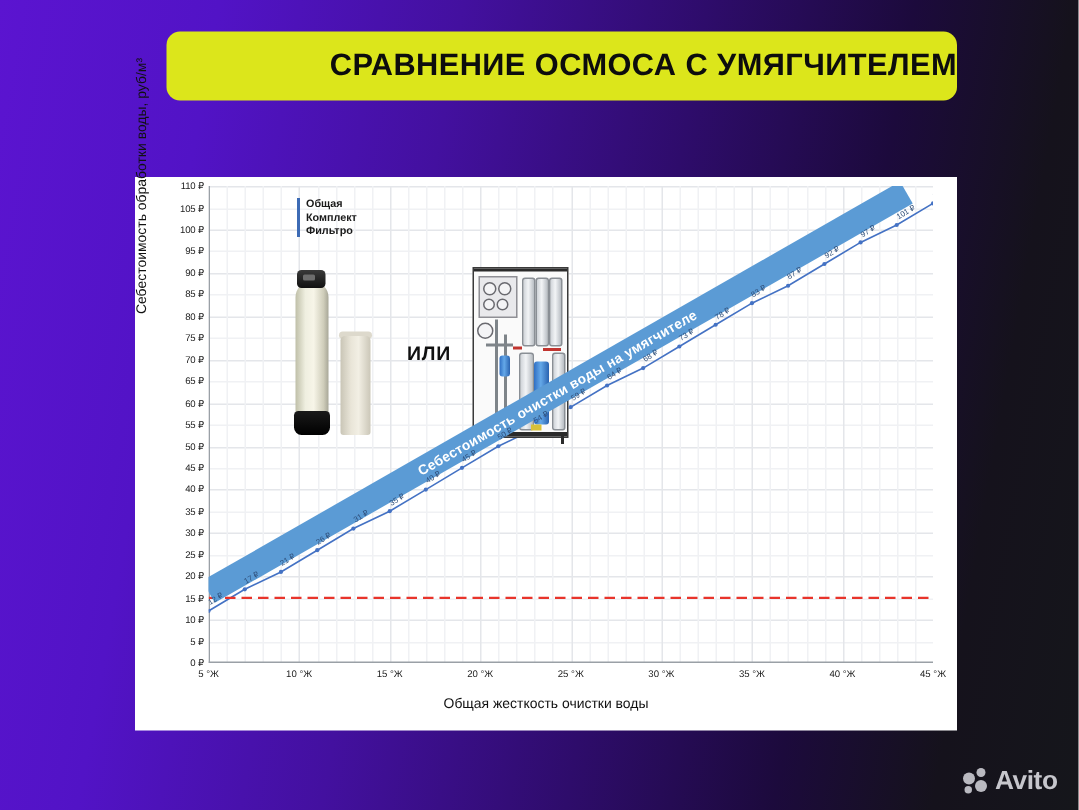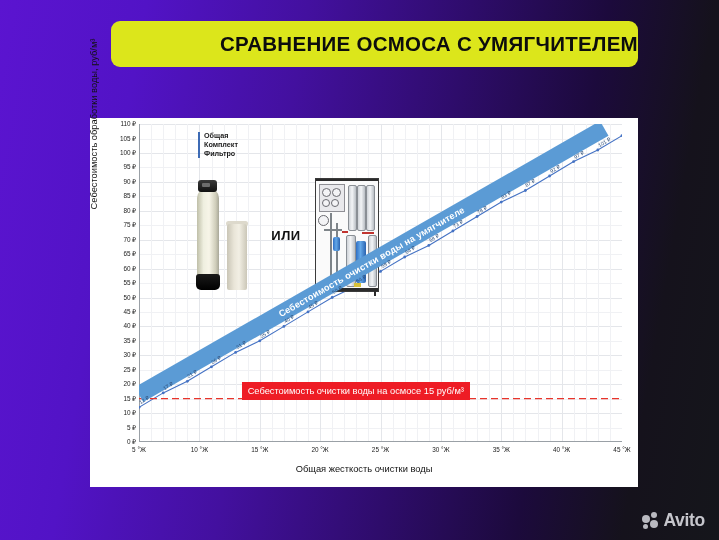--- a/index.html
+++ b/index.html
@@ -323,23 +323,20 @@
         <div class="ro-red" style="left:46px;top:53px;width:12px;height:2px;"></div>
         <div class="ro-yellow" style="left:38px;top:104px;width:7px;height:4px;"></div>
         <div class="ro-blue" style="left:17px;top:58px;width:7px;height:14px;"></div>
       </div>
     </div>
 
     <div class="blue-band" style="width: 535.59px; height: 17px; left: 0px; top: 262.309px; transform-origin: 0px 50%; transform: rotate(-29.77deg);">
       <span>Себестоимость очистки воды на умягчителе</span>
     </div>
 
-    <div class="red-banner" style="left: 102.638px; top: 257.636px; height: 14px;">
-      <span>Себестоимость очистки воды на осмосе 15 руб/м³</span>
-    </div>
   <div class="pt-label" style="left: 2px; top: 275.309px; transform: rotate(-31deg);">12 ₽</div>
       <div class="pt-label" style="left: 26.15px; top: 260.855px; transform: rotate(-31deg);">17 ₽</div>
       <div class="pt-label" style="left: 50.3px; top: 249.291px; transform: rotate(-31deg);">21 ₽</div>
       <div class="pt-label" style="left: 74.45px; top: 234.836px; transform: rotate(-31deg);">26 ₽</div>
       <div class="pt-label" style="left: 98.6px; top: 220.382px; transform: rotate(-31deg);">31 ₽</div>
       <div class="pt-label" style="left: 122.75px; top: 208.818px; transform: rotate(-31deg);">35 ₽</div>
       <div class="pt-label" style="left: 146.9px; top: 194.364px; transform: rotate(-31deg);">40 ₽</div>
       <div class="pt-label" style="left: 171.05px; top: 179.909px; transform: rotate(-31deg);">45 ₽</div>
       <div class="pt-label" style="left: 195.2px; top: 165.455px; transform: rotate(-31deg);">50 ₽</div>
       <div class="pt-label" style="left: 219.35px; top: 153.891px; transform: rotate(-31deg);">54 ₽</div>

